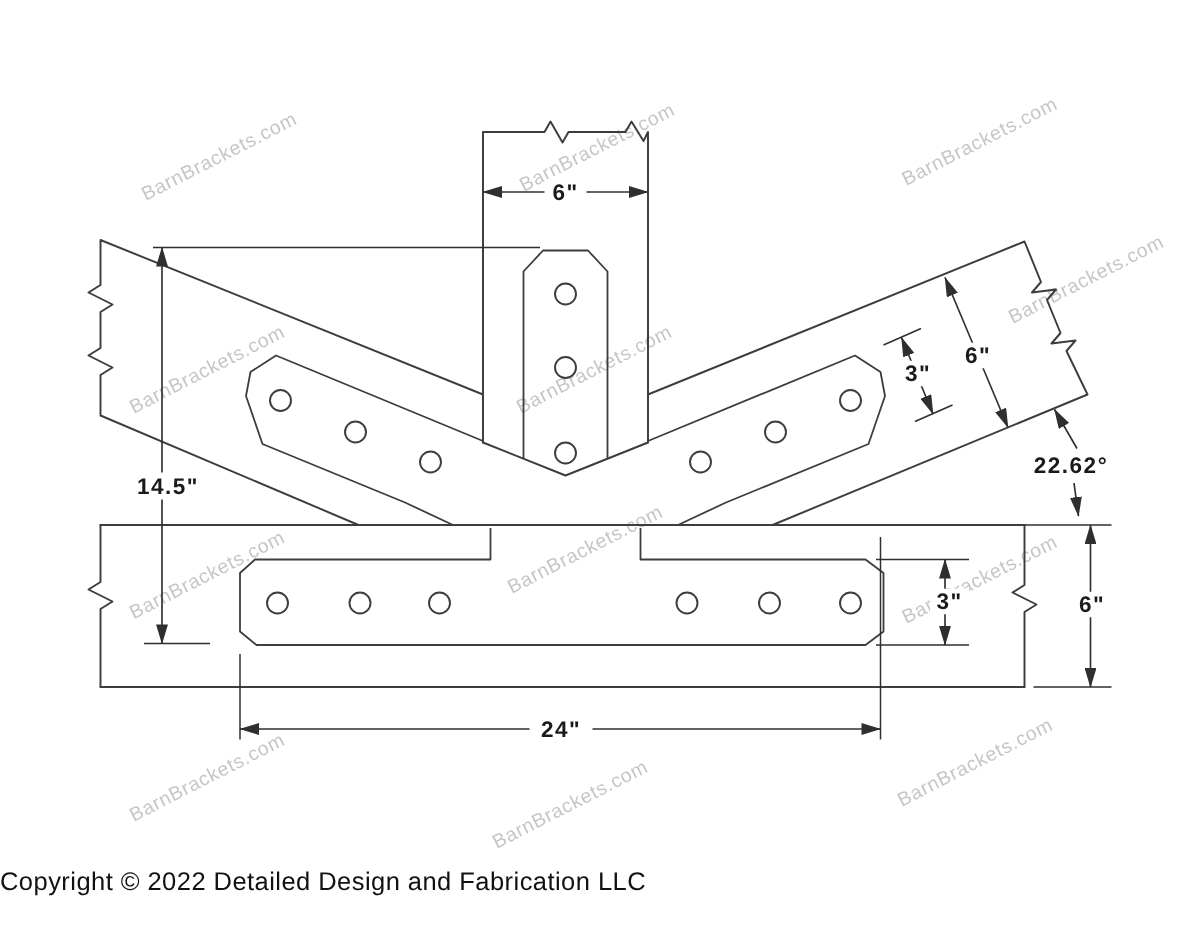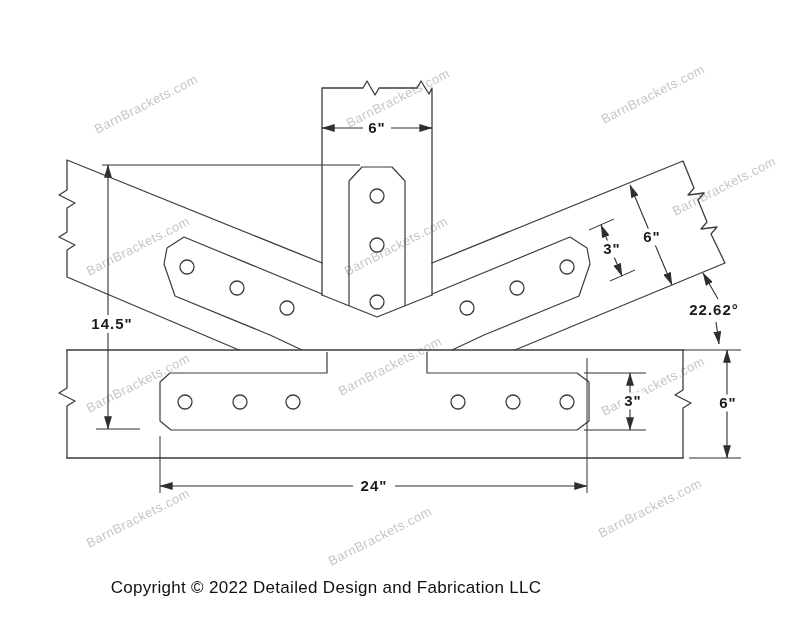--- a/index.html
+++ b/index.html
@@ -7,21 +7,21 @@
          font-family:"Liberation Sans",sans-serif;}
   svg{position:absolute;left:0;top:0;}
   .member{fill:none;stroke:#3d3d3d;stroke-width:1.3;stroke-linejoin:round;stroke-linecap:round;}
   .plate{fill:none;stroke:#3d3d3d;stroke-width:1.2;stroke-linejoin:round;}
   .hole{fill:#ffffff;stroke:#3d3d3d;stroke-width:1.3;}
   .dim{fill:none;stroke:#2f2f2f;stroke-width:1.1;}
   .ext{fill:none;stroke:#2f2f2f;stroke-width:1;}
   .dim-label{font-family:"Liberation Sans",sans-serif;font-weight:bold;font-size:15px;
              fill:#1a1a1a;letter-spacing:1px;}
   .wm{font-family:"Liberation Sans",sans-serif;font-size:13px;letter-spacing:.5px;}
-  .copyright{position:absolute;left:0;top:578px;width:652px;text-align:center;
+  .copyright{position:absolute;left:0;top:578px;width:652px;
              font-size:17px;color:#111;letter-spacing:.3px;}
 </style>
 </head>
 <body>
 
 <div class="stage">
 
   <svg width="800" height="618" viewBox="0 0 800 618">
     <defs>
       <marker id="arr" viewBox="0 0 10 6" refX="9.6" refY="3" markerWidth="12" markerHeight="7.2" orient="auto-start-reverse">

